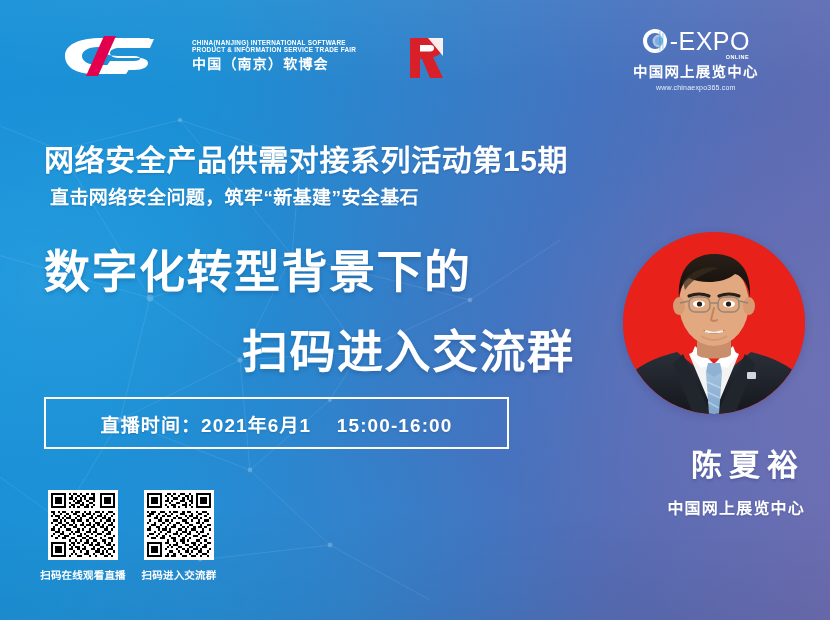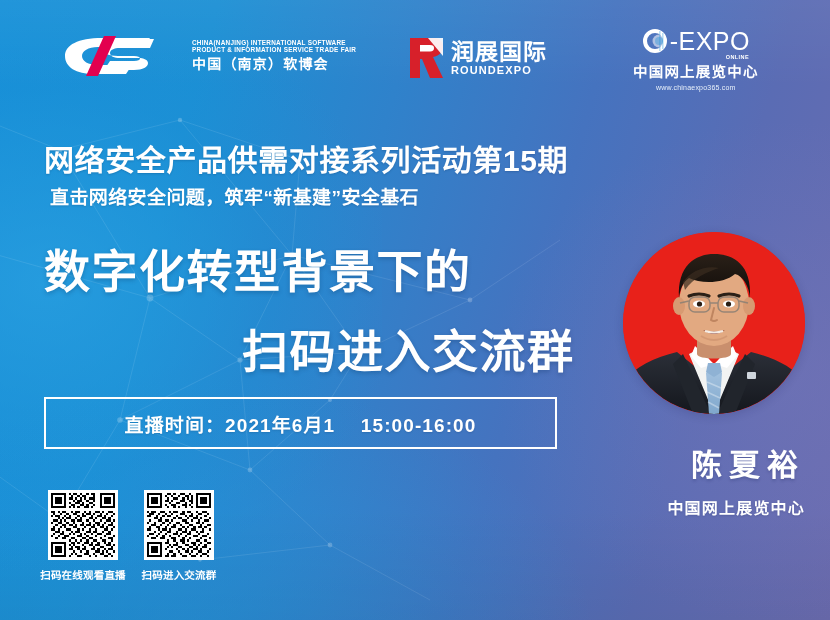--- a/index.html
+++ b/index.html
@@ -243,21 +243,21 @@
     letter-spacing: 1.5px;
     white-space: nowrap;
     text-shadow: 0 2px 4px rgba(0,40,80,0.25);
   }
 
   
   .time-box {
     position: absolute;
     left: 44px;
     top: 397px;
-    width: 513px;
+    width: 465px;
     height: 52px;
     border: 2px solid #ffffff;
     box-sizing: border-box;
     display: flex;
     align-items: center;
     justify-content: center;
   }
   .time-text {
     color: #ffffff;
     font-size: 19px;
@@ -407,24 +407,20 @@
     </div>
 
     <div class="logo logo-round">
       <div class="round-mark">
         <svg width="36" height="44" viewBox="0 0 36 44">
           <path d="M2 2 H26 C32 2 35 6 35 11 C35 16 31 20 25 21 L35 42 H22 L14 23 H12 V42 H2 Z" fill="#d7202a"></path>
           <path d="M12 9 H22 C25 9 26 10 26 12 C26 14 25 15.5 22 15.5 H12 Z" fill="#ffffff"></path>
           <polygon points="20,2 35,2 35,20" fill="#ffffff" opacity="0.92"></polygon>
           <polygon points="2,42 2,28 14,42" fill="#ffffff" opacity="0.0"></polygon>
         </svg>
-      </div>
-      <div class="round-text">
-        <span class="round-cn">润展国际</span>
-        <span class="round-en">ROUNDEXPO</span>
       </div>
     </div>
 
     <div class="logo logo-expo">
       <div class="expo-row">
         <svg class="expo-mark" viewBox="0 0 26 26">
           <path d="M13 1 A12 12 0 1 0 13 25 A12 12 0 1 0 13 1 Z M13 5 A8 8 0 1 1 13 21
                    A8 8 0 1 1 13 5 Z" fill="#ffffff"></path>
           <circle cx="17" cy="13" r="6.5" fill="#ffffff" opacity="0.55"></circle>
           <circle cx="17" cy="13" r="4" fill="#1690d8" opacity="0.35"></circle>

